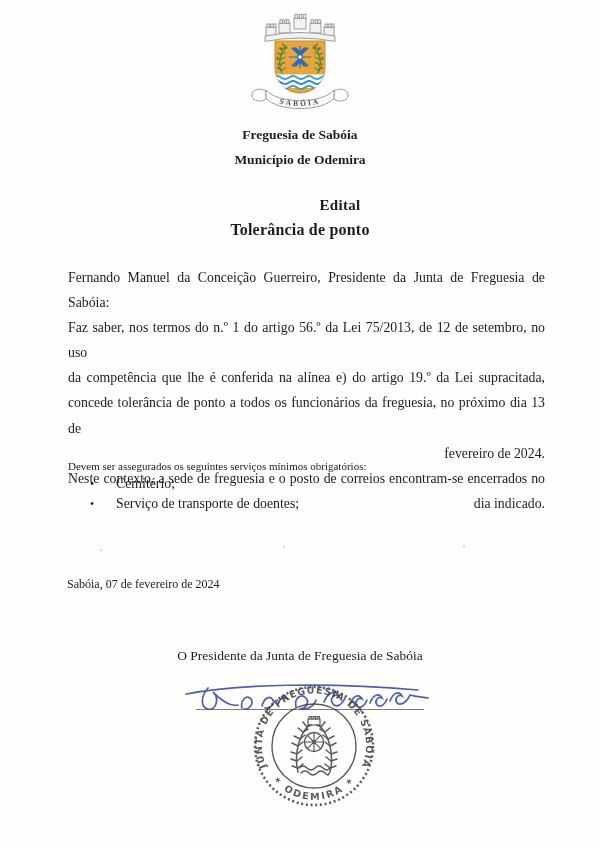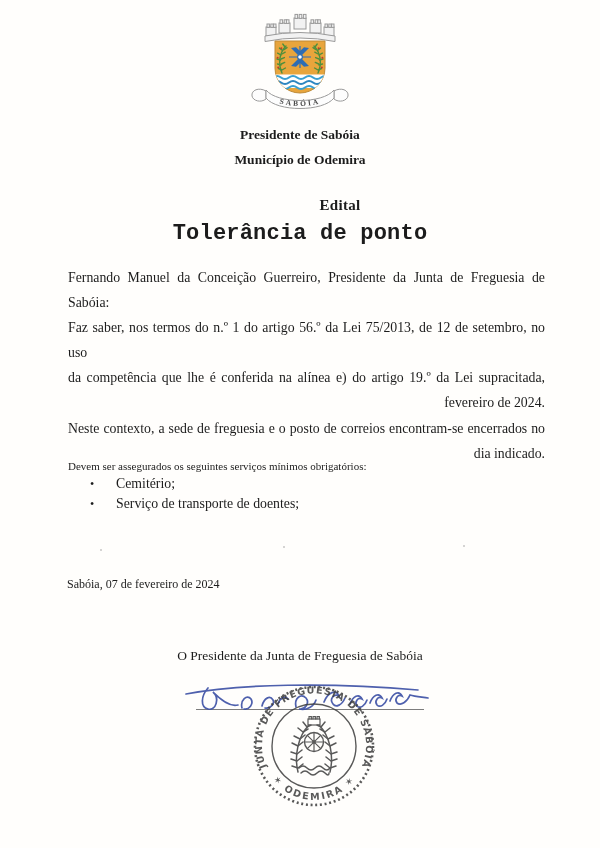--- a/index.html
+++ b/index.html
@@ -4,21 +4,21 @@
 <style>
   html,body { margin:0; padding:0; background:#e9e9e9; }
   .page {
     position:relative; width:600px; height:848px; margin:0 auto;
     background:#fffefc; overflow:hidden;
     font-family:"Liberation Serif", serif; color:#1c1c1c;
   }
   .centered { position:absolute; left:0; width:100%; text-align:center; }
   .hdr-line { font-weight:bold; font-size:13.5px; }
   .title-main { font-weight:bold; font-size:15px; letter-spacing:.3px;padding-left:40px; }
-  .title-sub  { font-weight:bold; font-size:22px; letter-spacing:.2px;font-family:Liberation Mono, monospace; }
+  .title-sub  { font-weight:bold; font-size:16px; letter-spacing:.2px; }
   .body-block { position:absolute; left:68px; top:265px; width:477px;
                 font-size:13.8px; line-height:25.1px; }
   .jline { text-align:justify; text-align-last:justify;font-family:Liberation Serif, serif; }
   .lline { text-align:right; }
   .services-intro { position:absolute; left:68px; top:460px; font-size:11px; }
   .bullet-list { position:absolute; left:90px; top:474px; font-size:13.8px; }
   .bullet-item { line-height:20px; }
   .bullet-glyph { display:inline-block; width:26px; font-size:12px; }
   .dateline { position:absolute; left:67px; top:577px; font-size:12px; }
   .president-line { top:648px; font-size:13.5px; }
@@ -110,30 +110,31 @@
         <path d="M31,80 C24,76 16,79 17,85 C18,90 26,92 31,88 Z" fill="#fdfdfd" stroke="#9a9a9a" stroke-width="1"></path>
         <path d="M99,80 C106,76 114,79 113,85 C112,90 104,92 99,88 Z" fill="#fdfdfd" stroke="#9a9a9a" stroke-width="1"></path>
         <path d="M31,79 C42,93 88,93 99,79 L99,87 C88,101 42,101 31,87 Z" fill="#fdfdfd" stroke="#9a9a9a" stroke-width="1"></path>
         <text font-family="Liberation Serif, serif" font-size="7.5" font-weight="bold" letter-spacing="2.2" fill="#4a4a4a">
           <textPath href="#bannerPath" startOffset="50%" text-anchor="middle">SABÓIA</textPath>
         </text>
       </g>
     </svg>
   </div>
 
-  <div class="centered hdr-line" style="top:127px">Presidente de Sabóia</div>
+  <div class="centered hdr-line" style="top:127px">Freguesia de Sabóia</div>
   <div class="centered hdr-line" style="top:152px">Município de Odemira</div>
 
   <div class="centered title-main" style="top:197px">Edital</div>
   <div class="centered title-sub" style="top:221px">Tolerância de ponto</div>
 
   <div class="body-block">
     <div class="jline">Fernando Manuel da Conceição Guerreiro, Presidente da Junta de Freguesia de Sabóia:</div>
     <div class="jline">Faz saber, nos termos do n.º 1 do artigo 56.º da Lei 75/2013, de 12 de setembro, no uso</div>
     <div class="jline">da competência que lhe é conferida na alínea e) do artigo 19.º da Lei supracitada,</div>
+    <div class="jline">concede tolerância de ponto a todos os funcionários da freguesia, no próximo dia 13 de</div>
     <div class="lline">fevereiro de 2024.</div>
     <div class="jline">Neste contexto, a sede de freguesia e o posto de correios encontram-se encerrados no</div>
     <div class="lline">dia indicado.</div>
   </div>
 
   <div class="services-intro">Devem ser assegurados os seguintes serviços mínimos obrigatórios:</div>
   <div class="bullet-list">
     <div class="bullet-item">
       <span class="bullet-glyph">•</span><span>Cemitério;</span>
     </div>

